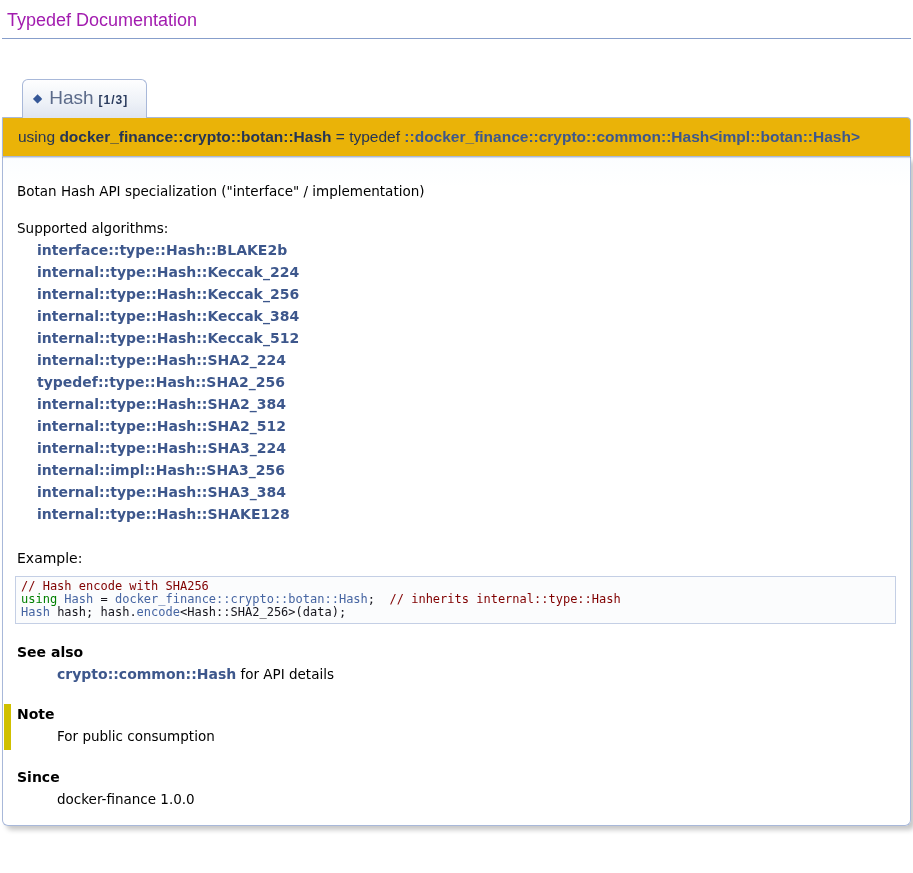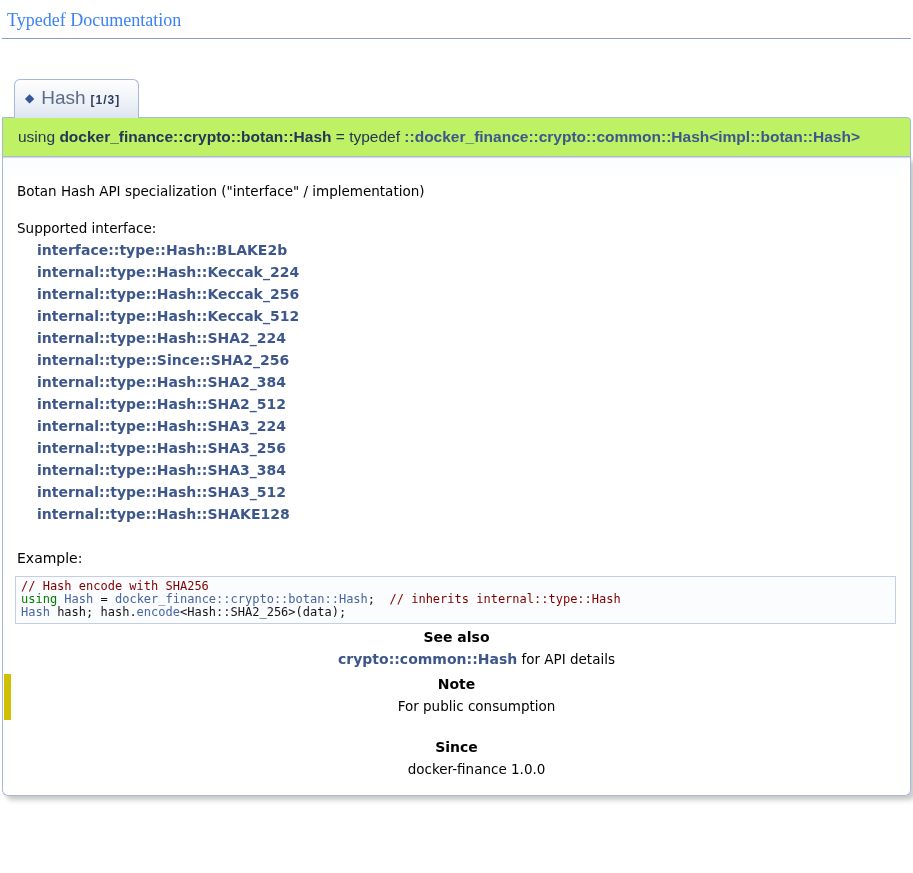--- a/index.html
+++ b/index.html
@@ -5,36 +5,36 @@
   html,body { margin:0; padding:0; background:#ffffff; }
   body {
     width:913px; height:873px; overflow:hidden;
     font-family:"DejaVu Sans", sans-serif;
     font-size:13.5px; color:#000000;
   }
   .contents { padding:6px 2px 0 2px; }
 
   
   h2.groupheader {
-    font-family:Liberation Serif, serif;
+    font-family:Liberation Sans, sans-serif;
     font-weight:normal;
     font-size:18px;
-    color:#3b82f6;
+    color:#a21caf;
     margin:0;
     padding:4px 0 7px 5px;
     border-bottom:1px solid #879ECB;
   }
 
   
   .memitem { margin-top:40px; }
 
   .memtitle {
     display:inline-block;
     position:relative;
-    margin-left:12px;
+    margin-left:20px;
     margin-bottom:-1px;
     padding:7px 18px 9px 10px;
     border:1px solid #A8B8D9;
     border-bottom:none;
     border-radius:6px 6px 0 0;
     background:linear-gradient(to bottom, #FEFEFF 0%, #EDF1F7 60%, #DFE5F1 100%);
     font-family:"Liberation Sans", sans-serif;
     z-index:2;
   }
   .memtitle .perma {
@@ -44,21 +44,21 @@
   .memtitle .mname { font-size:19px; color:#5C6B8A; }
   .memtitle .mindex {
     font-size:12px; font-weight:bold; color:#2B3C5E;
     margin-left:5px; letter-spacing:1px;
   }
 
   .memproto {
     position:relative;
     border:1px solid #A8B8D9;
     border-radius:0 4px 0 0;
-    background:#bef264;
+    background:#eab308;
     padding:10px 8px 10px 15px;
     color:#253555;
     font-family:"Liberation Sans", sans-serif;
     font-size:15.5px;
     white-space:nowrap;
     box-shadow:0 1px 1px rgba(133,146,173,0.35);
   }
   .decl-plain { font-weight:normal; color:#253555; }
   .decl-name  { font-weight:bold;   color:#253555; }
   a.decl-type { font-weight:bold; color:#3D578C; text-decoration:none; cursor:pointer; }
@@ -90,21 +90,21 @@
     font-family:"DejaVu Sans Mono", monospace;
     font-size:12px;
     line-height:13px;
   }
   .code-line { white-space:pre; }
   .tok-comment { color:#800000; }
   .tok-keyword { color:#008000; }
   .tok-link    { color:#4665A2; cursor:pointer; }
   .tok-plain   { color:#14141c; }
 
-  dl { margin:5px 0 0 0;text-align:center; }
+  dl { margin:20px 0 0 0; }
   dt { font-weight:bold; font-size:14px; }
   dd { margin:4px 0 0 40px; line-height:20px; }
   dl.see dd a.el { font-size:14px; }
   dl.note {
     border-left:7px solid #D0C000;
     margin-left:-13px;
     padding:2px 0 4px 6px;
   }
   dl.since { margin-top:19px; }
 </style>
@@ -123,34 +123,34 @@
 
     <div class="memproto">
       <span class="decl-plain">using </span><span class="decl-name">docker_finance::crypto::botan::Hash</span><span class="decl-plain"> = typedef </span><a class="decl-type">::docker_finance::crypto::common::Hash&lt;impl::botan::Hash&gt;</a>
     </div>
 
     <div class="memdoc">
 
       <p class="brief">Botan Hash API specialization ("interface" / implementation)</p>
 
       <div class="algo-block">
-        <div class="algo-label">Supported interface:</div>
+        <div class="algo-label">Supported algorithms:</div>
         <div>
             <div class="algo-line"><a class="el">interface::type::Hash::BLAKE2b</a></div>
             <div class="algo-line"><a class="el">internal::type::Hash::Keccak_224</a></div>
             <div class="algo-line"><a class="el">internal::type::Hash::Keccak_256</a></div>
+            <div class="algo-line"><a class="el">internal::type::Hash::Keccak_384</a></div>
             <div class="algo-line"><a class="el">internal::type::Hash::Keccak_512</a></div>
             <div class="algo-line"><a class="el">internal::type::Hash::SHA2_224</a></div>
-            <div class="algo-line"><a class="el">internal::type::Since::SHA2_256</a></div>
+            <div class="algo-line"><a class="el">typedef::type::Hash::SHA2_256</a></div>
             <div class="algo-line"><a class="el">internal::type::Hash::SHA2_384</a></div>
             <div class="algo-line"><a class="el">internal::type::Hash::SHA2_512</a></div>
             <div class="algo-line"><a class="el">internal::type::Hash::SHA3_224</a></div>
-            <div class="algo-line"><a class="el">internal::type::Hash::SHA3_256</a></div>
+            <div class="algo-line"><a class="el">internal::impl::Hash::SHA3_256</a></div>
             <div class="algo-line"><a class="el">internal::type::Hash::SHA3_384</a></div>
-            <div class="algo-line"><a class="el">internal::type::Hash::SHA3_512</a></div>
             <div class="algo-line"><a class="el">internal::type::Hash::SHAKE128</a></div>
           </div>
       </div>
 
       <p class="example-label">Example:</p>
 
       <div class="fragment">
           <div class="code-line"><span class="tok-comment">// Hash encode with SHA256</span></div>
           <div class="code-line"><span class="tok-keyword">using</span><span class="tok-plain"> </span><span class="tok-link">Hash</span><span class="tok-plain"> = </span><span class="tok-link">docker_finance::crypto::botan::Hash</span><span class="tok-plain">;  </span><span class="tok-comment">// inherits internal::type::Hash</span></div>
           <div class="code-line"><span class="tok-link">Hash</span><span class="tok-plain"> hash; hash.</span><span class="tok-link">encode</span><span class="tok-plain">&lt;Hash::SHA2_256&gt;(data);</span></div>

